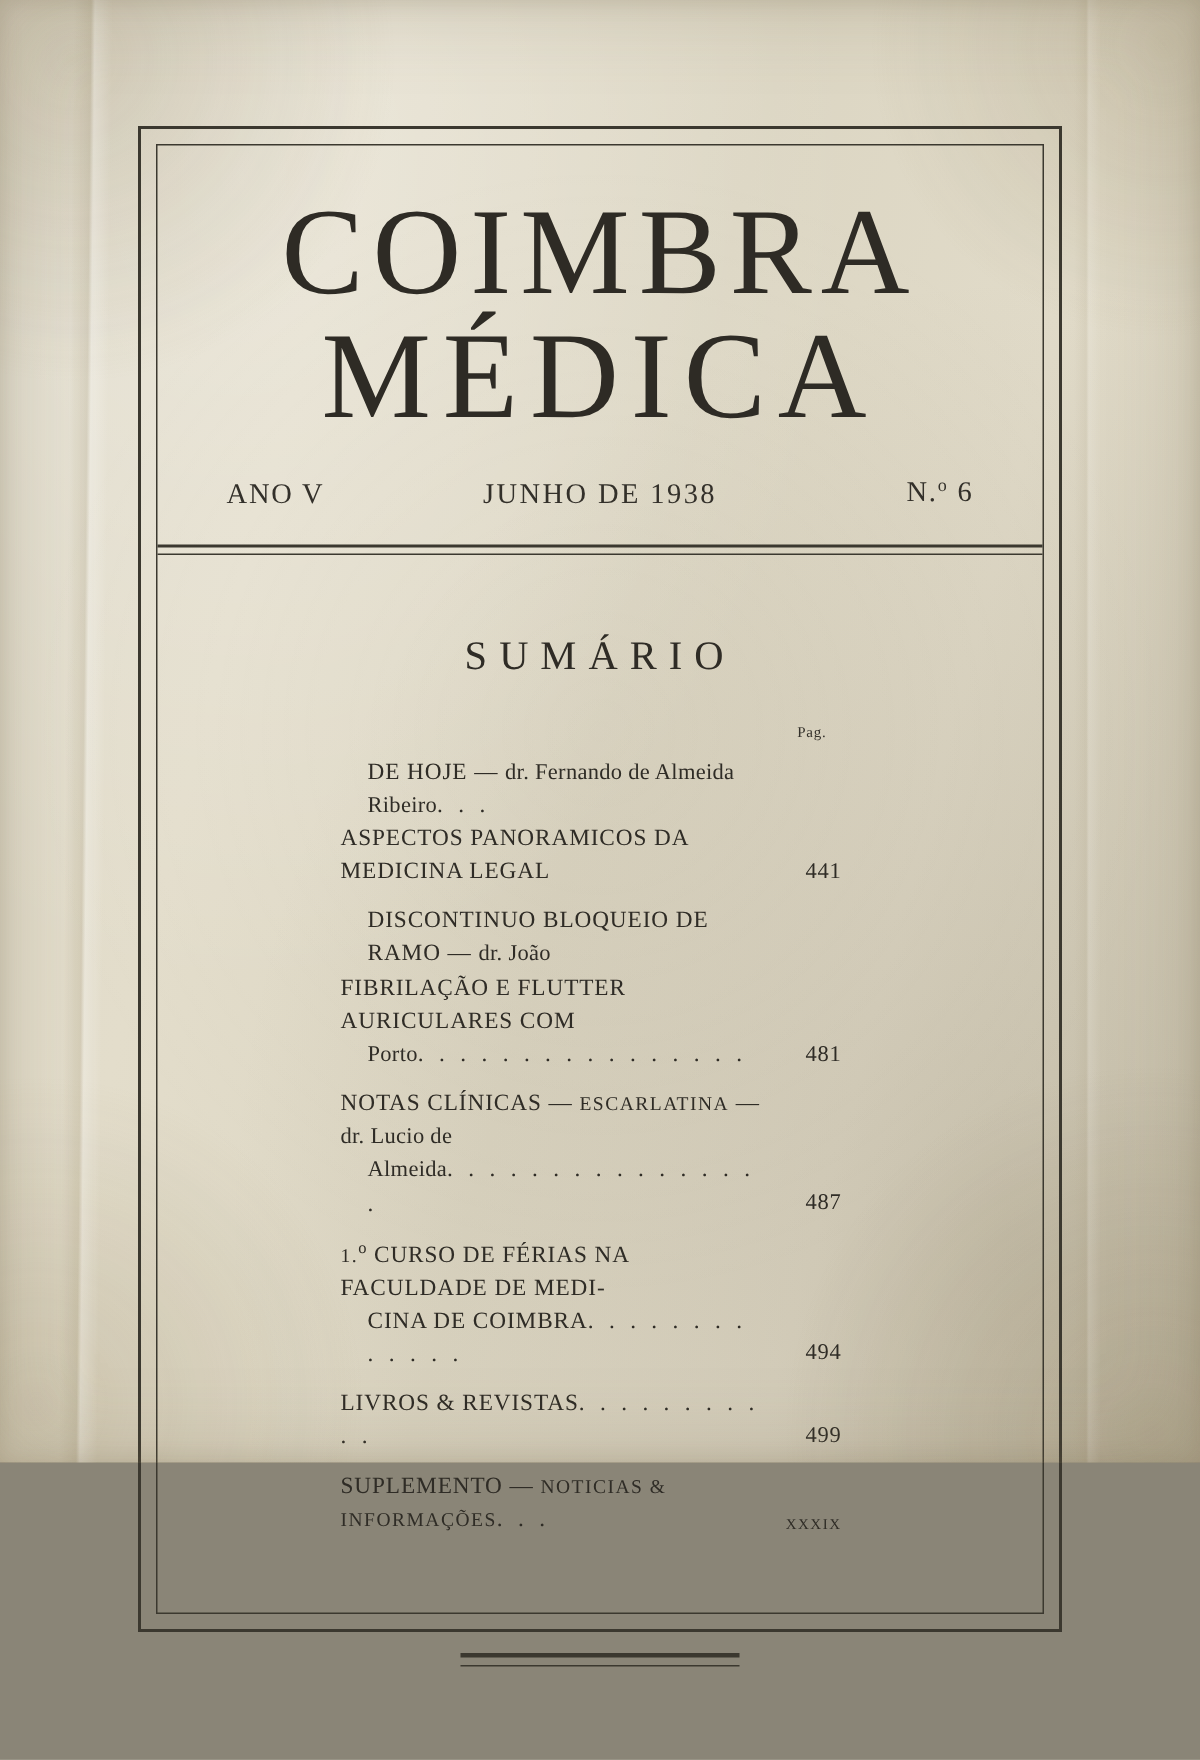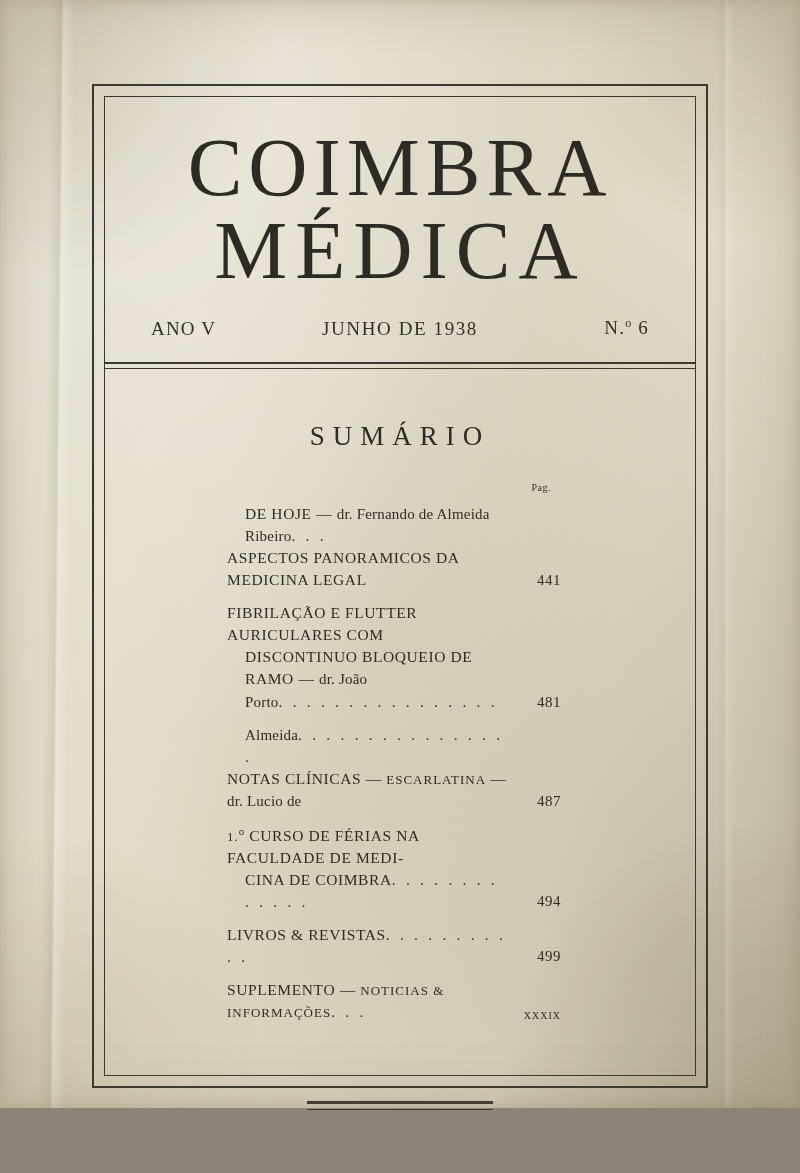--- a/index.html
+++ b/index.html
@@ -10,21 +10,21 @@
   body {
     width: 800px;
     height: 1173px;
     overflow: hidden;
     font-family: "Liberation Serif", serif;
   }
 
   .page {
     position: relative;
     width: 800px;
-    height: 1108px;
+    height: 975px;
     background:
       radial-gradient(ellipse at 20% 12%, rgba(255,255,255,0.30) 0%, rgba(255,255,255,0) 45%),
       radial-gradient(ellipse at 85% 85%, rgba(120,108,84,0.22) 0%, rgba(255,255,255,0) 55%),
       linear-gradient(105deg, #ded9c8 0%, #e3ddcb 25%, #dcd6c3 50%, #e1dbc9 72%, #d5cfbb 100%);
   }
 
   
   .grain {
     position: absolute;
     inset: 0;
@@ -213,38 +213,38 @@
               <span class="ln indent">
                 <span>DE HOJE</span><span> — </span><span class="lower">dr. Fernando de Almeida Ribeiro</span><span class="dots">. . .</span>
               </span>
               <span class="ln">ASPECTOS PANORAMICOS DA MEDICINA LEGAL</span>
             </div>
             <span class="page-no">441</span>
           </div>
 
           <div class="toc-entry">
             <div class="lines">
+              <span class="ln indent">
+                <span>DISCONTINUO BLOQUEIO DE RAMO</span><span> — </span><span class="lower">dr. João</span>
+              </span>
               <span class="ln">FIBRILAÇÃO E FLUTTER AURICULARES COM</span>
               <span class="ln indent">
-                <span>DISCONTINUO BLOQUEIO DE RAMO</span><span> — </span><span class="lower">dr. João</span>
-              </span>
-              <span class="ln indent">
                 <span class="lower">Porto</span><span class="dots">. . . . . . . . . . . . . . . .</span>
               </span>
             </div>
             <span class="page-no">481</span>
           </div>
 
           <div class="toc-entry">
             <div class="lines">
+              <span class="ln">
+                <span>NOTAS CLÍNICAS</span><span> — </span><span class="caps-small">ESCARLATINA</span><span> — </span><span class="lower">dr. Lucio de</span>
+              </span>
               <span class="ln indent">
                 <span class="lower">Almeida</span><span class="dots">. . . . . . . . . . . . . . . .</span>
-              </span>
-              <span class="ln">
-                <span>NOTAS CLÍNICAS</span><span> — </span><span class="caps-small">ESCARLATINA</span><span> — </span><span class="lower">dr. Lucio de</span>
               </span>
             </div>
             <span class="page-no">487</span>
           </div>
 
           <div class="toc-entry">
             <div class="lines">
               <span class="ln">
                 <span class="caps-small">1.</span><span class="sup-sm">o</span><span> CURSO DE FÉRIAS NA FACULDADE DE MEDI-</span>
               </span>

